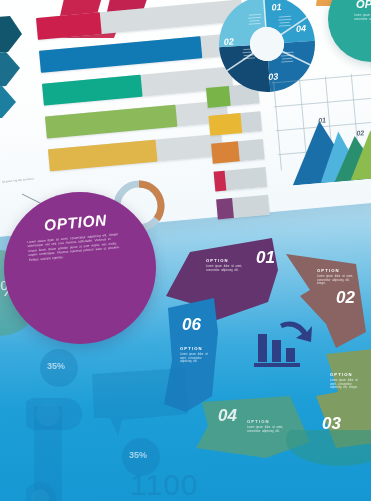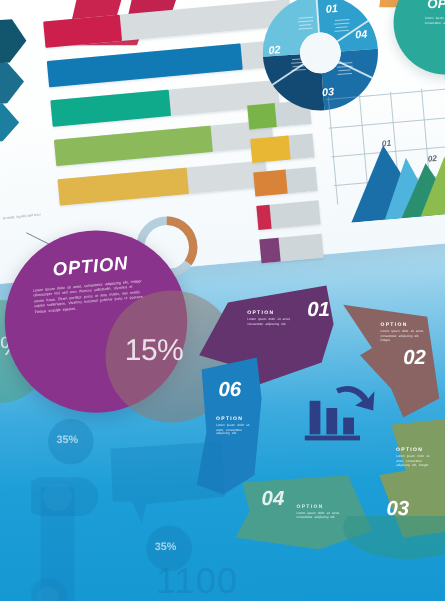--- a/index.html
+++ b/index.html
@@ -255,23 +255,20 @@
   </svg>
 
   <div class="bubble pctleft" style="background: rgba(85, 160, 120, 0.52);">
     <span class="v">%</span>
   </div>
 
   <div class="bubble opt-circle" style="background: rgb(138, 51, 140);"></div>
   <div class="opt-title">OPTION</div>
   <div class="lorem" style="left:28px;top:236px;width:92px;font-size:3px;line-height:4.4px;transform:rotate(-5deg);">Lorem ipsum dolor sit amet, consectetur adipiscing elit, integer ullamcorper nisl sed arcu rhoncus sollicitudin. Vivamus et ornare fusce. Etiam porttitor purus at ante mattis, nec mattis sapien scelerisque. Vivamus euismod pulvinar justo ut posuere. Finibus suscipit egestas.</div>
 
-  <div class="bubble pct15" style="background: rgba(150, 120, 105, 0.5);">
-    <span class="v">15%</span>
-  </div>
 
   <svg class="cycle" viewBox="0 0 232 230">
 
     <path id="cs0" d="M16 60 L40 16 L122 2 L128 34 L118 66 L44 92 L50 70 Z" fill="#63346e"></path>
 
     <path id="cs1" d="M136 18 L206 28 L216 96 L186 112 L176 88 L150 60 L160 54 Z" fill="#8a6363"></path>
 
     <path id="cs2" d="M176 118 L232 112 L232 206 L186 212 L166 160 L188 156 Z" fill="#7f9c62"></path>
 
     <path id="cs3" d="M52 166 L140 160 L160 206 L116 222 L46 212 L58 190 Z" fill="#4a9e8e"></path>

